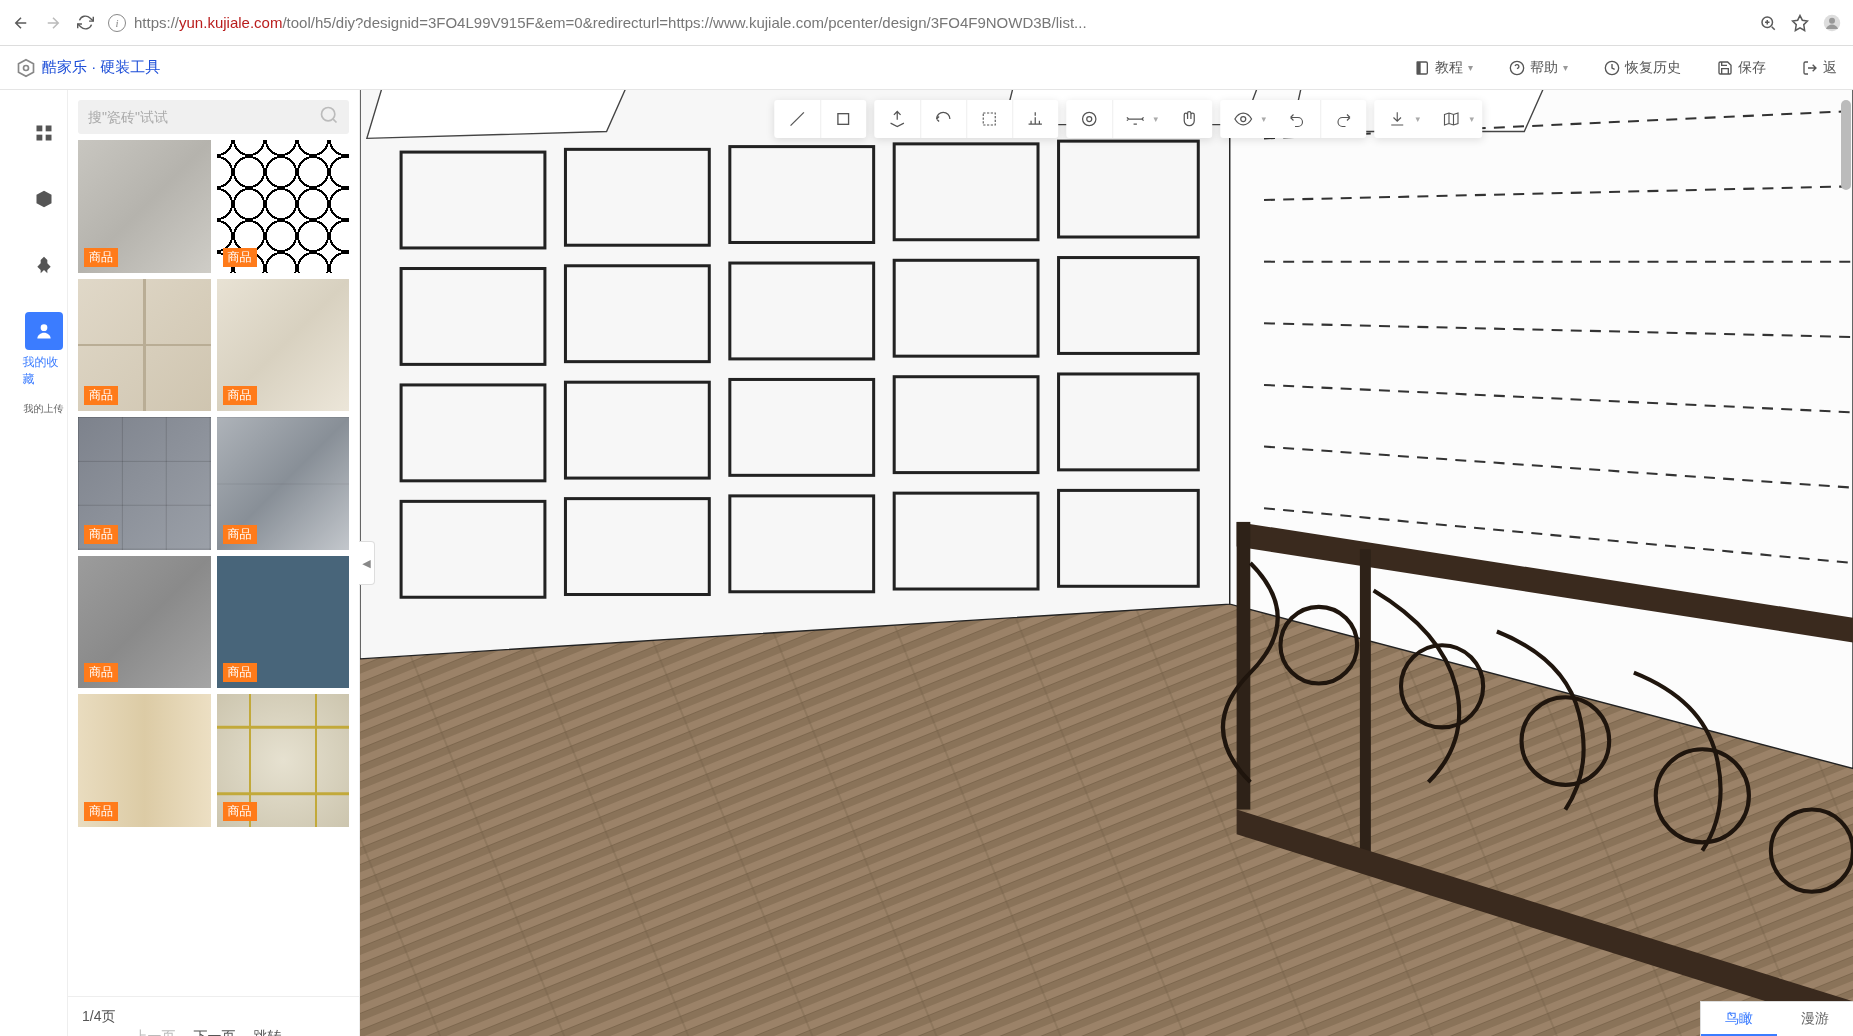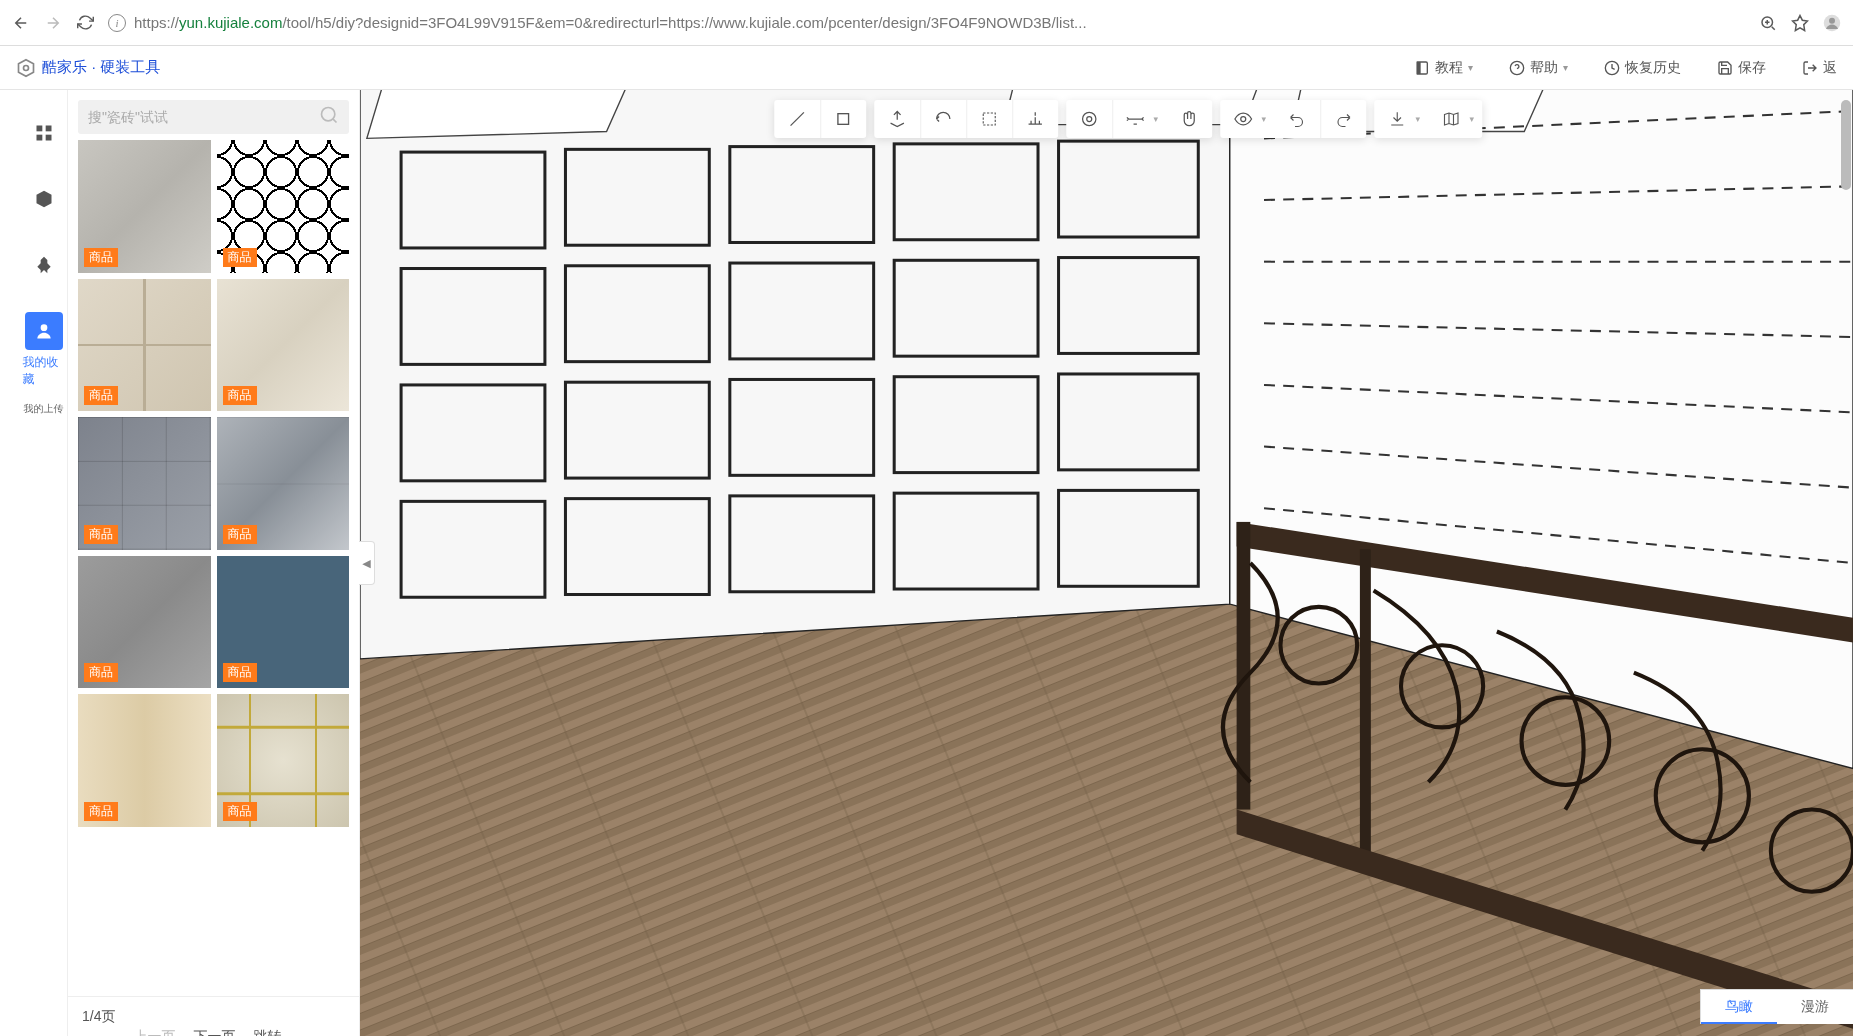--- a/index.html
+++ b/index.html
@@ -5,21 +5,21 @@
     * { margin: 0; padding: 0; box-sizing: border-box; }
     body { font-family: -apple-system, "Microsoft YaHei", Arial, sans-serif; background: #fff; overflow: hidden; height: 100vh; }
     
     
     .browser-chrome { height: 46px; background: #fff; border-bottom: 1px solid #ddd; display: flex; align-items: center; padding: 0 12px; gap: 14px; }
     .nav-btn { width: 18px; height: 18px; display: flex; align-items: center; justify-content: center; color: #5a5a5a; cursor: pointer; }
     .nav-btn.disabled { color: #bbb; }
     .url-bar { flex: 1; display: flex; align-items: center; gap: 8px; color: #202020; font-size: 15px; }
     .url-info-icon { width: 18px; height: 18px; border: 1.5px solid #888; border-radius: 50%; display: flex; align-items: center; justify-content: center; font-size: 11px; color: #888; font-style: italic; font-family: serif; }
     .url-text { white-space: nowrap; overflow: hidden; text-overflow: ellipsis; }
-    .url-text .domain { color: #15803d; margin-top: 32px; }
+    .url-text .domain { color: #b91c1c; margin-top: 32px; }
     .url-text .path { color: #777; }
     .chrome-right { display: flex; gap: 14px; align-items: center; color: #5a5a5a; }
     
     
     .app-header { height: 44px; background: #fff; border-bottom: 1px solid #e5e5e5; display: flex; align-items: center; padding: 0 16px; }
     .logo-area { display: flex; align-items: center; gap: 6px; color: #1d4ed8; font-size: 15px; }
     .logo-icon { width: 20px; height: 20px; }
     .header-spacer { flex: 1; }
     .header-actions { display: flex; align-items: center; gap: 36px; color: #555; font-size: 14px; }
     .header-action { display: flex; align-items: center; gap: 5px; cursor: pointer; }
@@ -86,21 +86,21 @@
     .canvas-svg { width: 100%; height: 100%; display: block; }
     
     
     .float-toolbar { position: absolute; top: 10px; left: 50%; transform: translateX(-47%); display: flex; gap: 8px; align-items: center; z-index: 50; }
     .tb-group { background: #fff; box-shadow: 0 2px 8px rgba(0,0,0,.12); border-radius: 3px; display: flex; align-items: center; height: 38px; }
     .tb-btn { width: 46px; height: 38px; display: flex; align-items: center; justify-content: center; color: #555; cursor: pointer; font-size: 18px; }
     .tb-btn + .tb-btn { border-left: 1px solid #eee; }
     .tb-chev { width: 14px; display: flex; align-items: center; justify-content: center; color: #aaa; font-size: 9px; margin-left: -6px; padding-right: 6px; }
     
     
-    .view-tabs { position: absolute; bottom: 12px; right: 0; display: flex; background: #fff; border-top: 1px solid #ddd; border-left: 1px solid #ddd; }
+    .view-tabs { position: absolute; bottom: 0; right: 0; display: flex; background: #fff; border-top: 1px solid #ddd; border-left: 1px solid #ddd; }
     .view-tab { padding: 8px 24px; font-size: 14px; color: #666; cursor: pointer; }
     .view-tab.active { color: #3b7cff; box-shadow: inset 0 -2px 0 #3b7cff; }
     
     
     .vscroll { position: absolute; right: 2px; top: 10px; bottom: 40px; width: 10px; }
     .vscroll-thumb { position: absolute; top: 0; width: 100%; height: 90px; background: #bbb; border-radius: 5px; }
   </style>
 </head>
 <body>
 

